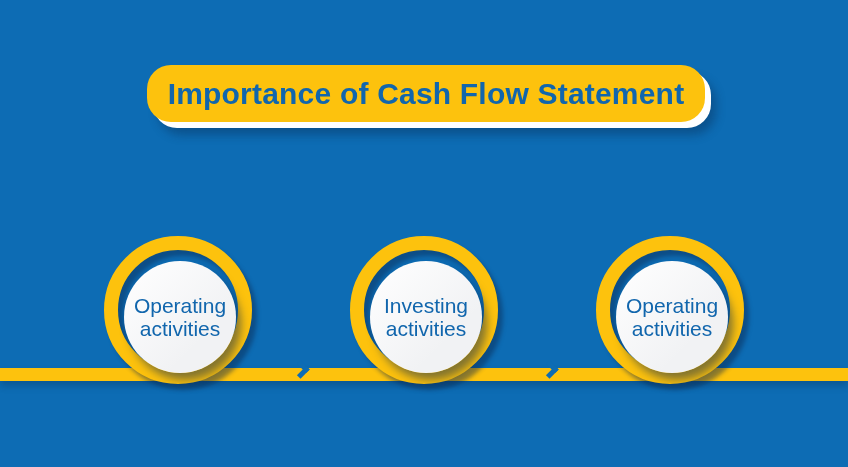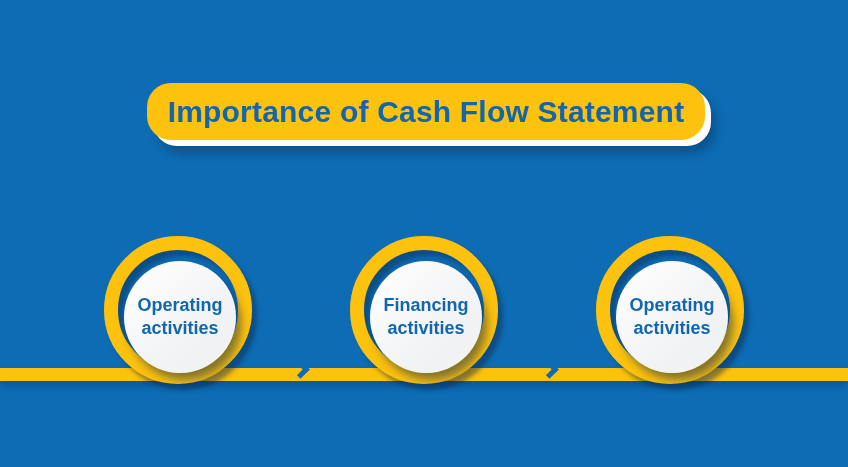--- a/index.html
+++ b/index.html
@@ -14,21 +14,21 @@
   body{
     background:var(--background,#0d6cb4);
     font-family:"Liberation Sans","DejaVu Sans",sans-serif;
   }
   .canvas{
     position:relative;width:848px;height:467px;
     background:var(--background,#0d6cb4);
   }
 
   
-  .banner-group{position:absolute;left:147px;top:83px;width:558px;height:57px;}
+  .banner-group{position:absolute;left:147px;top:65px;width:558px;height:57px;}
   .banner-back{
     position:absolute;left:6px;top:6px;width:558px;height:57px;
     background:var(--banner-outline-white,#fff);border-radius:24px;
     box-shadow:5px 7px 10px rgba(8,35,70,0.35);
   }
   .banner-face{
     position:absolute;left:0;top:0;width:558px;height:57px;
     background:var(--accent-yellow,#fdc20d);border-radius:24px;
     display:flex;align-items:center;justify-content:center;
   }
@@ -63,21 +63,21 @@
     border:14px solid var(--accent-yellow,#fdc20d);border-radius:50%;
     filter:drop-shadow(5px 6px 2px rgba(10,40,80,0.45));
   }
   .stage-circle{
     position:absolute;left:20px;top:25px;width:112px;height:112px;border-radius:50%;
     background:linear-gradient(135deg,#ffffff 0%,var(--circle-fill,#f1f2f4) 70%);
     box-shadow:5px 7px 8px rgba(10,40,80,0.5);
     display:flex;align-items:center;justify-content:center;text-align:center;
   }
   .stage-label{
-    font-size:18px;font-weight:bold;line-height:23px;
+    font-size:21px;font-weight:normal;line-height:23px;
     color:var(--heading-blue,#1166ad);
   }
 </style>
 </head>
 <body>
 
 <div class="canvas">
 
   <div class="banner-group">
     <div class="banner-back"></div>
@@ -98,21 +98,21 @@
         <span>Operating</span><br>
         <span>activities</span>
       </div>
     </div>
   </div>
 
   <div class="stage s2">
     <div class="ring"></div>
     <div class="stage-circle">
       <div class="stage-label">
-        <span>Financing</span><br>
+        <span>Investing</span><br>
         <span>activities</span>
       </div>
     </div>
   </div>
 
   <div class="stage s3">
     <div class="ring"></div>
     <div class="stage-circle">
       <div class="stage-label">
         <span>Operating</span><br>

